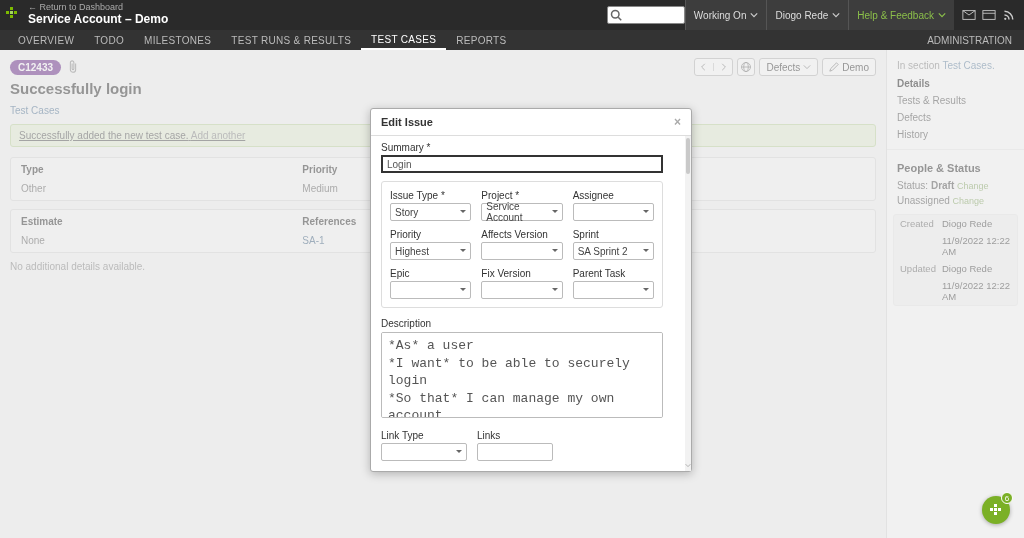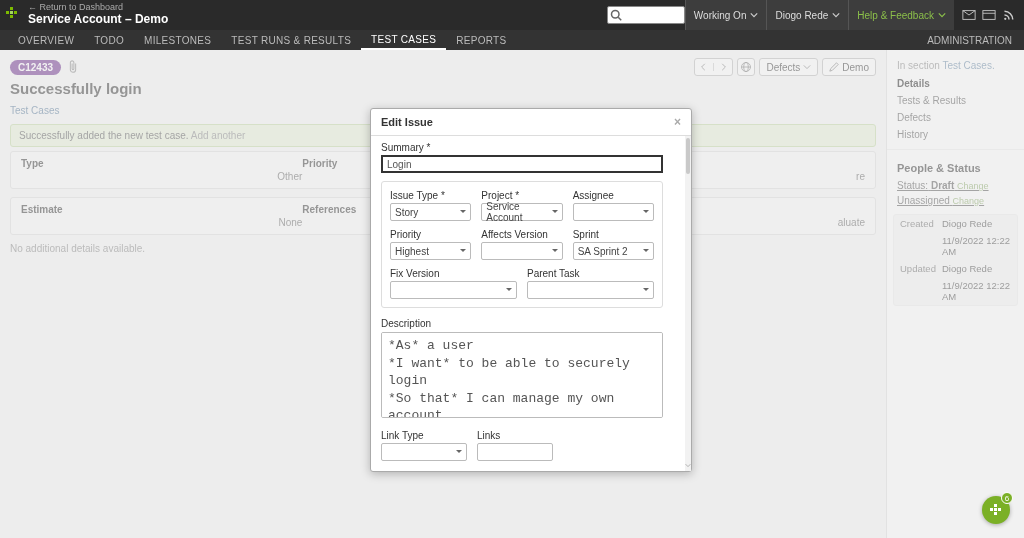--- a/index.html
+++ b/index.html
@@ -47,39 +47,39 @@
 .header-controls { display:flex; gap:4px; align-items:center;}
 .ctrl-pill { border:1px solid #bbb; background:#fff; border-radius:3px; height:18px; display:flex; align-items:center; font-size:10px; cursor:pointer;}
 .ctrl-pill.nav { padding:0;}
 .ctrl-pill.nav span{ padding:0 5px; border-right:1px solid #ccc;}
 .ctrl-pill.nav span:last-child{border-right:none;}
 .ctrl-pill.globe{width:18px; justify-content:center;}
 .ctrl-pill.txt { padding:0 6px; gap:3px;}
 
 .case-title { font-size: 15px; font-weight: 600; color: #333; margin-bottom: 8px;}
 .breadcrumb { font-size: 10px; color: #56799b; margin-bottom: 8px;}
-.flash { background: #e8f1da; border:1px solid #c3d9a4; border-radius:3px; padding: 5px 8px; font-size:10px; color:#555; margin-bottom:4px;}
+.flash { background: #e8f1da; border:1px solid #c3d9a4; border-radius:3px; padding: 5px 8px; font-size:10px; color:#555; margin-bottom:10px;text-decoration:underline;}
 .flash .add-another{ color:#888;}
 
 .props-row { display:flex; border:1px solid #ddd; background:#fafafa; border-radius:3px; padding:6px 10px; margin-bottom:8px;}
 .props-cell { flex:1; font-size:10px;}
 .props-cell .lab { font-weight:600; color:#333;}
-.props-cell .val { color:#666; margin-top:2px;text-align:right;}
+.props-cell .val { color:#666; margin-top:8px;}
 .props-cell .val.link { color:#4a6b8a;}
 .no-details { color:#888; font-size:10px;}
 
 
 .side-sec { padding: 4px 10px;}
 .side-sec.insec { font-size:10px; color:#888;}
 .side-sec.insec .link{color:#6a8aa8;}
 .side-nav { border-bottom:1px solid #eee; padding-bottom:6px; margin-bottom:6px;}
 .side-nav-item { font-size:10px; padding:3px 10px; color:#555; cursor:pointer;}
 .side-nav-item.active { font-weight:700; color:#222;}
 .side-title { font-weight:700; font-size:11px; padding:6px 10px 4px;}
-.side-line { font-size:10px; padding:2px 10px; color:#555;text-decoration:underline;}
+.side-line { font-size:10px; padding:2px 10px; color:#555;}
 .side-line .action{ color:#8a6; font-size:9px;}
 .side-table { margin:6px 6px 0; background:#f6f6f6; border:1px solid #eee; border-radius:3px; font-size:9.5px;}
 .side-row { display:flex; padding:3px 6px;}
 .side-row .l { width:42px; color:#666;}
 .side-row .r { flex:1; color:#444;}
 
 
 .mask { position:absolute; inset:0; background:rgba(230,230,230,.55); top:50px;}
 
 
@@ -366,20 +366,24 @@
             <span class="lab">Affects Version</span>
             <div class="sel"></div>
           </div>
         <div class="form-cell">
             <span class="lab">Sprint</span>
             <div class="sel">SA Sprint 2</div>
           </div>
       </div>
       <div class="form-row">
         <div class="form-cell">
+            <span class="lab">Epic</span>
+            <div class="sel"></div>
+          </div>
+        <div class="form-cell">
             <span class="lab">Fix Version</span>
             <div class="sel"></div>
           </div>
         <div class="form-cell">
             <span class="lab">Parent Task</span>
             <div class="sel"></div>
           </div>
       </div>
     </div>
 

